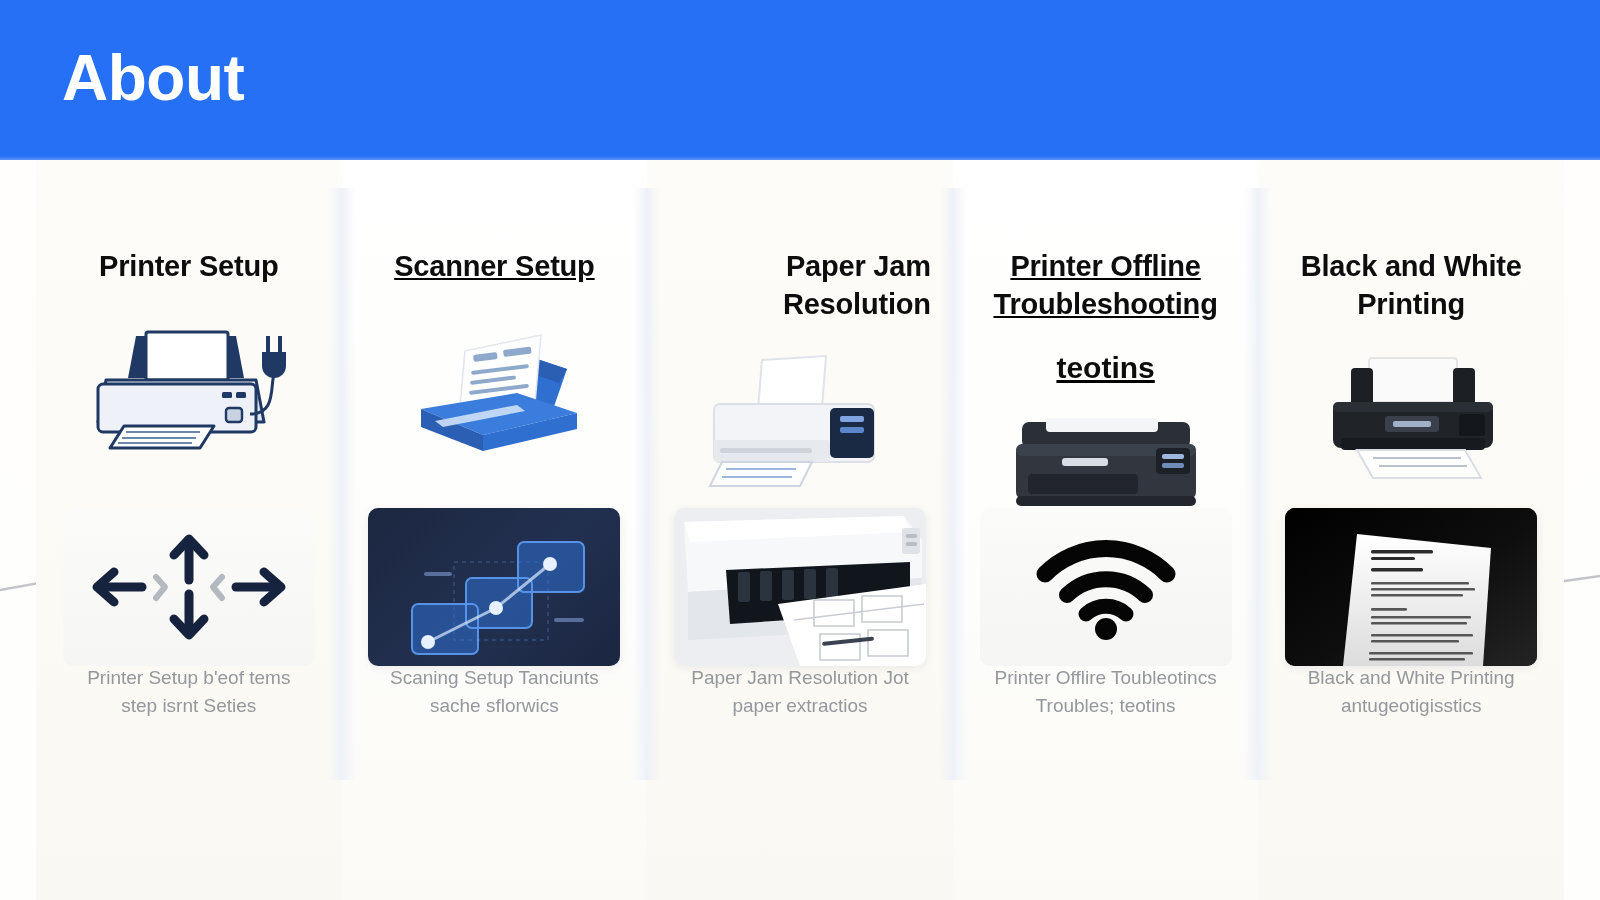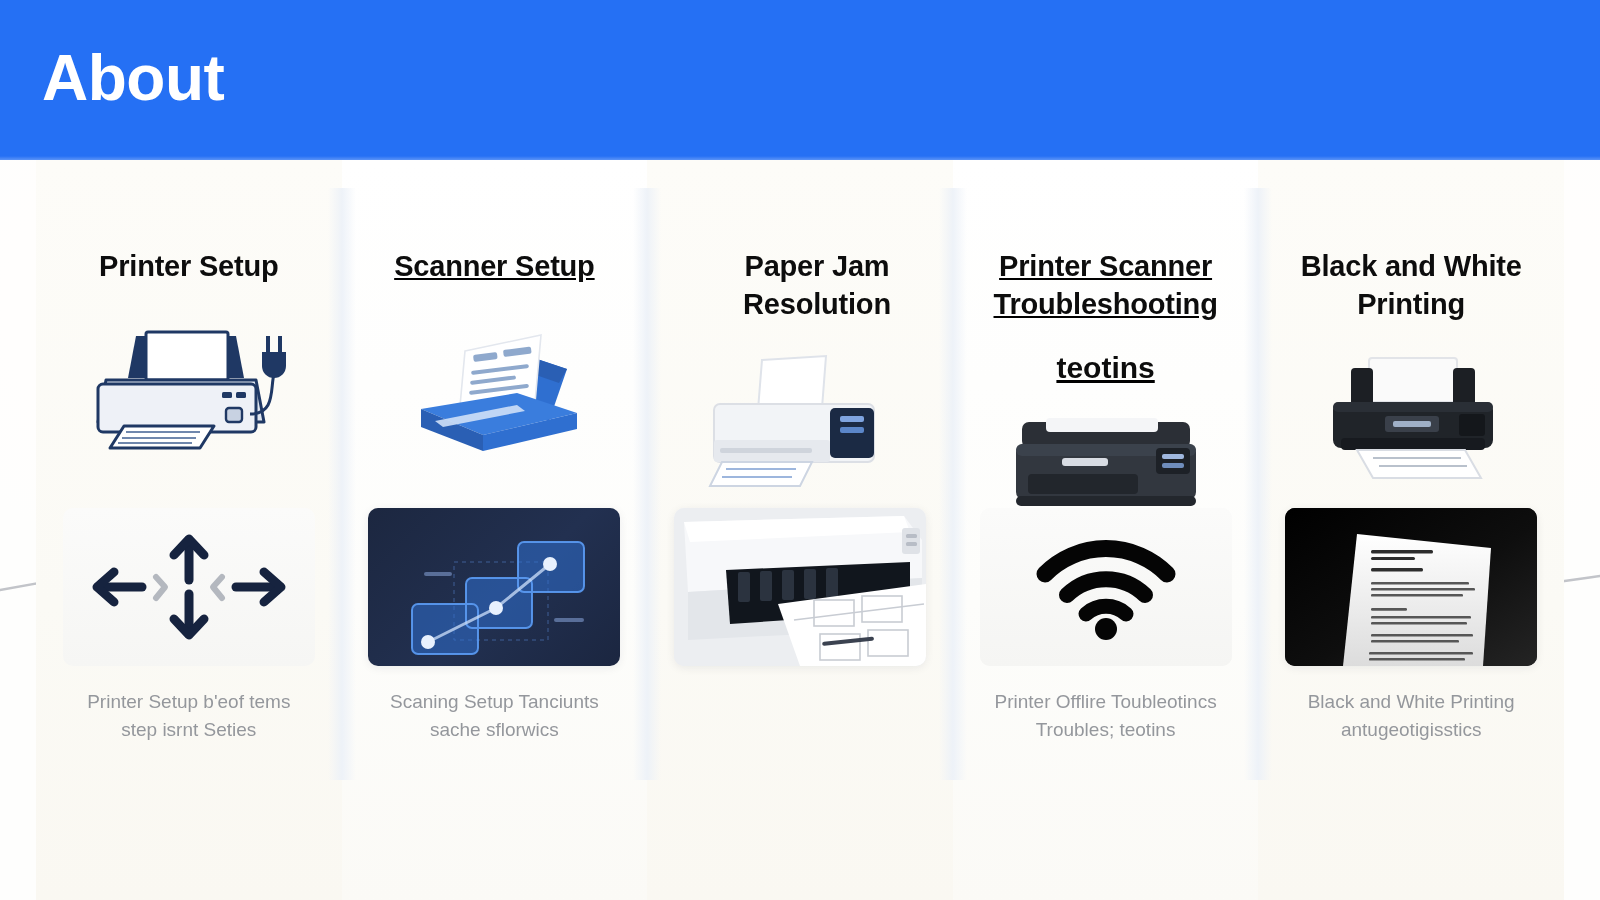--- a/index.html
+++ b/index.html
@@ -17,21 +17,21 @@
   .header {
     position:absolute; left:0; top:0; width:1600px; height:160px;
     background:#2570f4;
     display:flex; align-items:center;
   }
   .header::after{
     content:""; position:absolute; left:0; right:0; bottom:0; height:4px;
     background:linear-gradient(180deg, rgba(255,255,255,0) 0%, rgba(255,255,255,.25) 100%);
   }
   .header-title {
-    margin-left:42px;
+    margin-left:62px;
     color:#ffffff;
     font-size:64px;
     font-weight:bold;
     letter-spacing:-0.5px;
     line-height:1;
     margin-top:-4px;
   }
 
   
   .board {
@@ -71,21 +71,21 @@
 
   .card-title {
     color:#0d0d0d;
     font-size:29px;
     font-weight:bold;
     line-height:1.3;
     letter-spacing:-0.2px;
     padding:0 22px;
   }
   .t-center { text-align:center; }
-  .t-left   { text-align:center; padding-left:56px; }
+  .t-left   { text-align:right; padding-left:56px; }
 
   .sub-word{
     margin-top:28px;
     text-align:center;
     font-size:30px; font-weight:bold; color:#0d0d0d;
   }
 
   
   .hero {
     position:relative;
@@ -119,21 +119,21 @@
 
   
   .wifi{ position:absolute; inset:0; background:linear-gradient(180deg,#fbfbfa 0%,#f5f5f3 100%);
          display:flex; align-items:center; justify-content:center; }
 
   
   .bwdoc{ position:absolute; inset:0; background:linear-gradient(120deg,#0a0a0a 0%, #101010 40%, #1a1a1a 100%); }
 
   
   .caption{
-    position:absolute; left:0; right:0; top:528px;
+    position:absolute; left:0; right:0; top:504px;
     text-align:center;
     padding:0 16px;
     color:#8c8f95;
     font-size:19px;
     line-height:1.45;
     filter:blur(.35px);
     opacity:.92;
   }
 </style>
 </head>
@@ -323,24 +323,25 @@
                 </g>
                 <rect x="148" y="134" width="52" height="4" rx="2" fill="#3b4250" transform="rotate(-6 148 134)"></rect>
                 <rect x="228" y="20" width="18" height="26" rx="3" fill="#dfe2e7"></rect>
                 <rect x="232" y="26" width="11" height="4" rx="1.5" fill="#b8bdc6"></rect>
                 <rect x="232" y="34" width="11" height="4" rx="1.5" fill="#b8bdc6"></rect>
               </svg>
             </div>
           </div>
         </div>
 
+        <div class="caption">Paper Jam Resolution Jot<br>paper extractios</div>
       </div>
 
       <div class="card alt">
-        <div class="card-title t-center">Printer Scanner Troubleshooting</div>
+        <div class="card-title t-center">Printer Offline Troubleshooting</div>
         <div class="sub-word">teotins</div>
 
         <div class="hero tight">
           <svg width="200" height="100" viewBox="0 0 200 100">
             <rect x="16" y="6" width="168" height="26" rx="7" fill="#2b2f36"></rect>
             <rect x="40" y="2" width="112" height="14" rx="4" fill="#f4f5f7"></rect>
             <rect x="10" y="28" width="180" height="56" rx="8" fill="#32373f"></rect>
             <rect x="10" y="28" width="180" height="12" rx="6" fill="#3b424c"></rect>
             <rect x="150" y="32" width="34" height="26" rx="4" fill="#1d2127"></rect>
             <rect x="156" y="38" width="22" height="5" rx="2" fill="#9fb7de"></rect>

